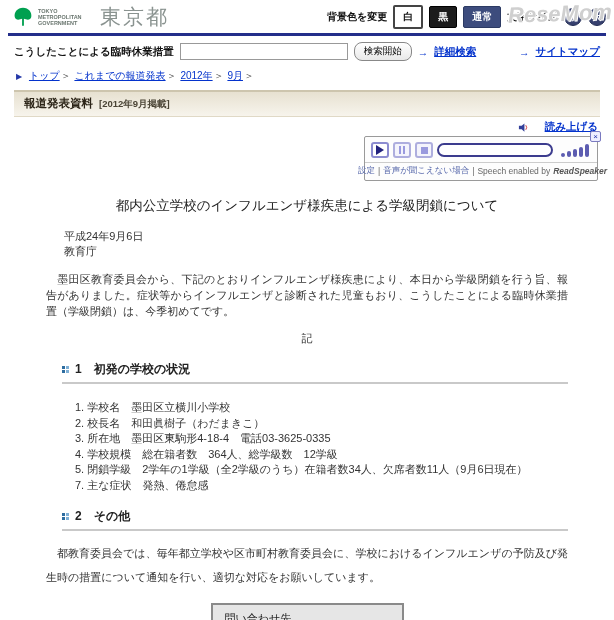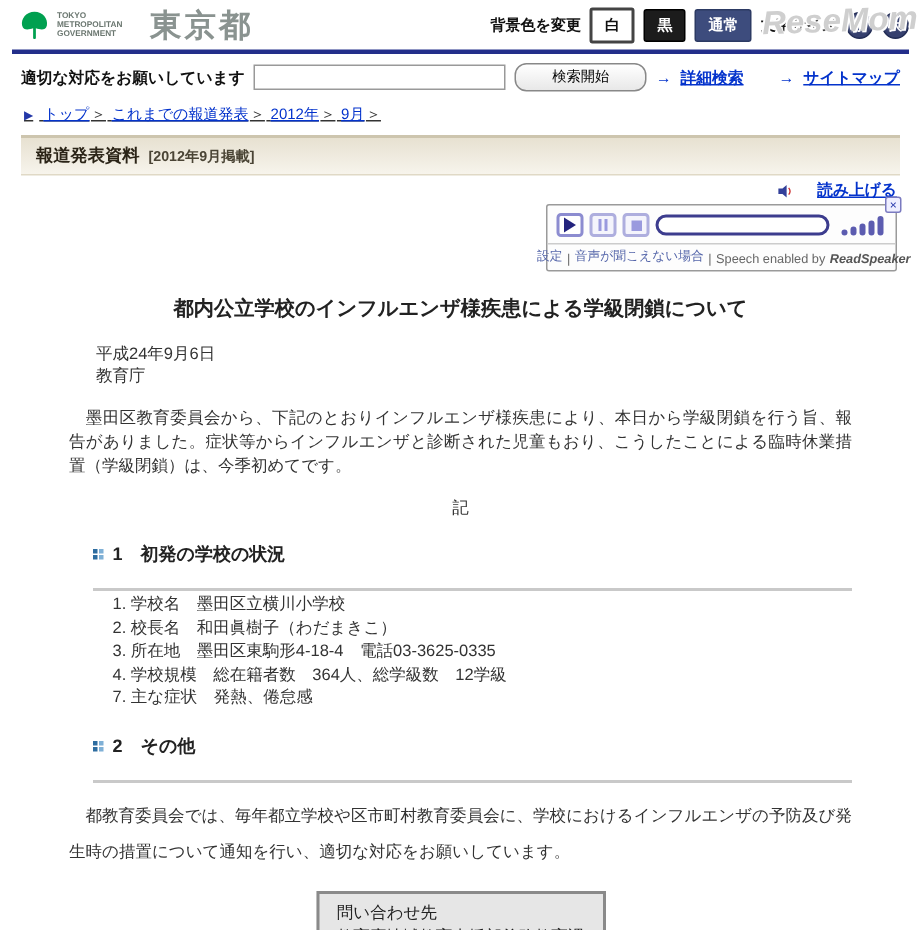--- a/index.html
+++ b/index.html
@@ -5,44 +5,44 @@
   * { margin:0; padding:0; box-sizing:border-box; }
   html,body { width:614px; height:620px; background:#fff; overflow:hidden;
     font-family:"Liberation Sans","DejaVu Sans",sans-serif; color:#333; position:relative; }
   a { color:#0433cc; text-decoration:underline; cursor:pointer; }
 
   
   .site-header { height:33px; display:flex; align-items:center; justify-content:space-between; padding:0 8px 0 12px; }
   .logo { display:flex; align-items:center; gap:4px; cursor:pointer; }
   .leaf-icon { width:22px; height:22px; display:block; }
   .logo-en { font-size:5.5px; color:#6b7770; line-height:6px; letter-spacing:0; width:58px; font-weight:bold; }
-  .logo-jp { font-size:21px; color:#8a9390; letter-spacing:2px; font-weight:700; }
+  .logo-jp { font-size:21px; color:#8a9390; letter-spacing:2px; font-weight:400; }
   .header-controls { display:flex; align-items:center; gap:6px; font-size:10px; }
   .ctrl-label { font-weight:bold; color:#111; }
   .btn-bg { font-size:10px; font-weight:bold; padding:3px 8px; border-radius:2px; cursor:pointer; border:1px solid #333; }
   .btn-white { background:#fff; color:#111; border:2px solid #444; }
   .btn-black { background:#1c1c1c; color:#fff; border-color:#000; }
   .btn-normal { background:#3d4c7d; color:#fff; border-color:#2c3a63; }
   .btn-round { width:18px; height:18px; border-radius:50%; background:#36406e; color:#fff; border:1px solid #222c55; font-size:9px; font-weight:bold; cursor:pointer; line-height:16px; text-align:center; }
   .watermark { position:absolute; top:1px; right:2px; z-index:5; font-size:22px; font-weight:bold; font-style:italic;
      color:#cfcfcf; text-shadow:0 0 2px #fff,1px 1px 0 #fff,-1px -1px 0 #fff; transform:rotate(-2deg); pointer-events:none; }
 
   .navy-line { height:3px; background:#232e8a; margin:0 8px; }
 
   
   .search-row { display:flex; align-items:center; padding:6px 14px 5px 14px; gap:6px; font-size:10.5px; }
   .search-label { font-weight:bold; color:#111; }
   .search-input { width:168px; height:17px; border:1px solid #999; background:#fff; font-size:10px; padding:0 3px; }
-  .search-go { font-size:9.5px; padding:2px 24px; border:1px solid #888; border-radius:8px; background:linear-gradient(#fff,#e8e8e8); cursor:pointer; }
+  .search-go { font-size:9.5px; padding:2px 9px; border:1px solid #888; border-radius:8px; background:linear-gradient(#fff,#e8e8e8); cursor:pointer; }
   .link-strong { font-weight:bold; font-size:10.5px; }
   .arrow { color:#0433cc; font-weight:bold; text-decoration:none; }
   .sitemap { margin-left:auto; }
 
   
-  .breadcrumb { padding:3px 14px 4px 16px; font-size:10px; color:#333;text-decoration:underline; }
+  .breadcrumb { padding:3px 14px 4px 16px; font-size:10px; color:#333; }
   .bc-marker { color:#2438a8; font-size:8px; margin-right:4px; }
   .bc-sep { margin:0 1px; color:#333; }
 
   
   .page-bar { margin:3px 14px 0 14px; background:linear-gradient(#e7e1d1,#f7f4ec); border-top:2px solid #cdc5ae; border-bottom:1px solid #e0d9c6; padding:4px 10px 5px 10px; display:flex; align-items:baseline; gap:6px; }
   .page-bar-title { font-size:11.5px; font-weight:bold; color:#2b2417; }
   .page-bar-note { font-size:9.5px; font-weight:bold; color:#4a4435; }
 
   
   .rs-area { margin:3px 16px 0 0; display:flex; flex-direction:column; align-items:flex-end; }
@@ -53,35 +53,35 @@
   .rs-play { border-color:#8c8cd0; background:#fff; }
   .play-tri { width:0; height:0; border-left:8px solid #23237e; border-top:5px solid transparent; border-bottom:5px solid transparent; }
   .pause-bars { display:flex; gap:2px; }
   .pause-bars i, .stop-sq { background:#9a9ade; display:block; }
   .pause-bars i { width:2px; height:8px; }
   .stop-sq { width:7px; height:7px; }
   .rs-progress { flex:1; height:14px; border:2px solid #3c3c8e; border-radius:7px; background:#fff; }
   .rs-volume { display:flex; align-items:flex-end; gap:2px; margin:0 2px 0 4px; }
   .rs-volume i { display:block; width:4px; background:#5c5cb0; border-radius:2px; }
   .rs-close { position:absolute; top:-6px; right:-4px; width:11px; height:11px; border:1px solid #7a7ac0; background:#eef; color:#2233aa; font-size:8px; line-height:9px; text-align:center; cursor:pointer; border-radius:2px; }
-  .rs-foot { border-top:1px solid #ccc; font-size:8.5px; color:#666; padding:2px 6px 3px 6px; display:flex; align-items:flex-end; gap:3px; justify-content:center; white-space:nowrap; }
+  .rs-foot { border-top:1px solid #ccc; font-size:8.5px; color:#666; padding:2px 6px 3px 6px; display:flex; align-items:center; gap:3px; justify-content:center; white-space:nowrap; }
   .rs-foot a { color:#5566aa; text-decoration:none; }
   .rs-brand { font-weight:bold; color:#555;font-style:italic; }
 
   
-  .article-title { text-align:center; font-size:13.5px; font-weight:bold; color:#222; margin-top:16px; }
+  .article-title { text-align:center; font-size:13.5px; font-weight:normal; color:#222; margin-top:16px; }
   .meta { margin:14px 0 0 64px; font-size:11px; line-height:15px; color:#333; }
   .intro { margin:12px 46px 0 46px; font-size:11px; line-height:16px; color:#333; text-align:justify; }
   .ki { text-align:center; font-size:11px; margin-top:12px; color:#333; }
-  .sec-heading { margin:15px 46px 0 62px; font-size:12px; font-weight:bold; color:#222; border-bottom:2px solid #c9c9c9; padding-bottom:14px; display:flex; align-items:center; gap:6px; }
+  .sec-heading { margin:15px 46px 0 62px; font-size:12px; font-weight:bold; color:#222; border-bottom:2px solid #c9c9c9; padding-bottom:4px; display:flex; align-items:center; gap:6px; }
   .bullet-grid { display:grid; grid-template-columns:3px 3px; grid-gap:1px; }
   .bullet-grid i { width:3px; height:3px; display:block; }
   .bullet-grid i:nth-child(1){background:#2e6da0;} .bullet-grid i:nth-child(2){background:#7fb0d6;}
   .bullet-grid i:nth-child(3){background:#2e6da0;} .bullet-grid i:nth-child(4){background:#7fb0d6;}
-  .sec-list { margin:2px 20px 0 75px; font-size:11px; line-height:15.5px; color:#333; }
+  .sec-list { margin:16px 20px 0 75px; font-size:11px; line-height:15.5px; color:#333; }
   .sec-body { margin:10px 46px 0 46px; font-size:11px; line-height:24px; color:#333; text-align:justify; }
   .contact-box { margin:14px auto 0 auto; width:max-content; background:#e6e6e6; border:2px solid #8a8a8a; padding:5px 12px 6px 12px; font-size:11px; line-height:16.5px; color:#222; }
   .spk { width:11px; height:11px; }
   .wrench { width:9px; height:9px; }
 </style>
 </head>
 <body>
 
 <div class="watermark">ReseMom</div>
 
@@ -102,21 +102,21 @@
     <button class="btn-bg btn-normal">通常</button>
     <span class="ctrl-label">文字サイズ</span>
     <button class="btn-round">小</button>
     <button class="btn-round">大</button>
   </div>
 </div>
 
 <div class="navy-line"></div>
 
 <div class="search-row">
-  <span class="search-label">適切な対応をお願いしています</span>
+  <span class="search-label">こうしたことによる臨時休業措置</span>
   <input class="search-input" type="text" value="" style="">
   <button class="search-go">検索開始</button>
   <span class="arrow">→</span>
   <a class="link-strong">詳細検索</a>
   <span class="sitemap arrow">→</span>
   <a class="link-strong">サイトマップ</a>
 </div>
 
 <div class="breadcrumb">
   <span class="bc-marker">▶</span>
@@ -193,20 +193,21 @@
         <i></i>
         <i></i>
       </span>
     <span>1　初発の学校の状況</span>
   </h2>
   <div class="sec-list">
     <div>1. 学校名　墨田区立横川小学校</div>
     <div>2. 校長名　和田眞樹子（わだまきこ）</div>
     <div>3. 所在地　墨田区東駒形4-18-4　電話03-3625-0335</div>
     <div>4. 学校規模　総在籍者数　364人、総学級数　12学級</div>
+    <div>5. 閉鎖学級　2学年の1学級（全2学級のうち）在籍者数34人、欠席者数11人（9月6日現在）</div>
     <div>7. 主な症状　発熱、倦怠感</div>
   </div>
 
   <h2 class="sec-heading">
     <span class="bullet-grid">
         <i></i>
         <i></i>
         <i></i>
         <i></i>
       </span>

